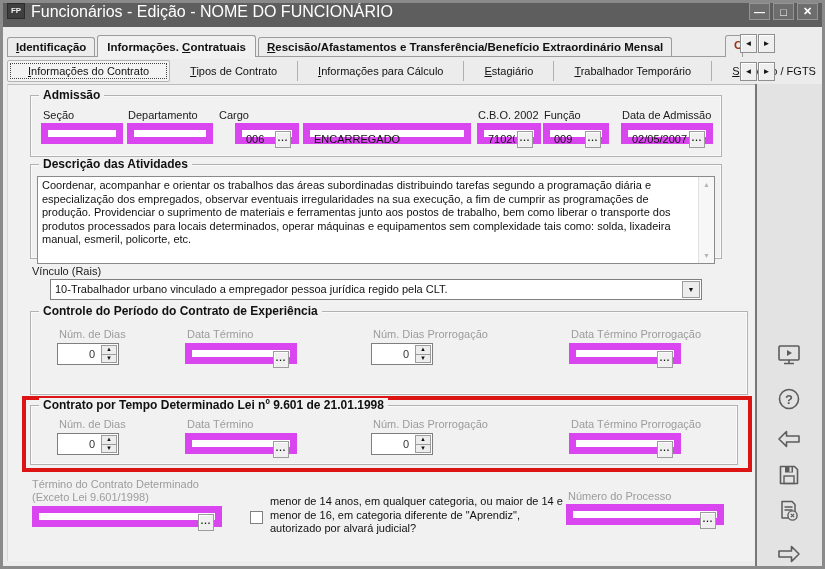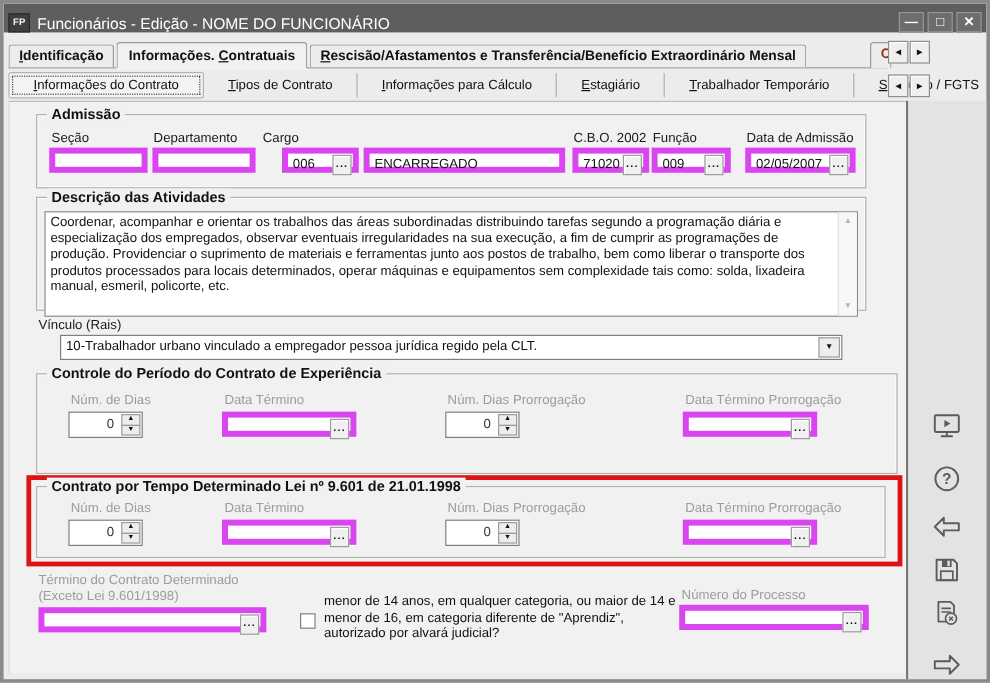--- a/index.html
+++ b/index.html
@@ -5,24 +5,24 @@
   * { margin:0; padding:0; box-sizing:border-box; }
   html,body { background:#d8d8d8; }
   body { font-family:"Liberation Sans", sans-serif; }
   #window {
     position:relative; width:825px; height:569px;
     background:#ececec; border:3px solid #8a8a8a; outline:1px solid #5a5a5a;
     overflow:hidden;
   }
   
   .titlebar { position:absolute; left:0; top:0; right:0; height:24px;
-    background:#5e5e5e; display:flex; align-items:flex-end; padding:0 4px; }
+    background:#5e5e5e; display:flex; align-items:flex-start; padding:0 4px; }
   .app-icon { width:18px; height:16px; background:#3f3f3f; border:1px solid #2c2c2c;
     color:#f0f0f0; font-size:8px; font-weight:bold; text-align:center; line-height:14px; margin-right:6px; }
-  .title-text { color:#ffffff; font-size:13px; flex:1; white-space:nowrap; overflow:hidden; }
+  .title-text { color:#ffffff; font-size:16px; flex:1; white-space:nowrap; overflow:hidden; }
   .winbtns { display:flex; gap:3px; }
   .winbtn { width:21px; height:17px; background:#6d6d6d; border:1px solid #949494;
     color:#ffffff; font-size:11px; font-weight:bold; display:flex; align-items:center; justify-content:center; cursor:default; }
   
   .tabs1 { position:absolute; left:4px; top:28px; width:733px; height:26px;
     display:flex; align-items:flex-end; border-bottom:1px solid #9b9b9b; }
   .tab1 { border:1px solid #9b9b9b; border-bottom:none; border-radius:3px 3px 0 0;
     background:#ececec; padding:3px 8px 3px; margin-right:2px; font-size:11.5px; font-weight:bold;
     white-space:nowrap; color:#111; }
   .tab1.active { padding:5px 9px 4px; margin-bottom:-1px; background:#f1f1f1;
@@ -46,21 +46,21 @@
   .vdivider { position:absolute; left:752px; top:81px; width:2px; height:482px; background:#787878; }
   .rightpanel { position:absolute; left:754px; top:81px; width:65px; height:482px; background:#e3e3e3; }
   .tool { position:absolute; left:17px; width:30px; height:30px; display:flex;
     align-items:center; justify-content:center; }
   
   .lbl { position:absolute; font-size:11px; color:#1a1a1a; white-space:nowrap; }
   .dis { color:#9c9c9c; }
   .fs { position:absolute; border:1px solid #b2b2b2; box-shadow:inset 0 0 0 1px #fafafa; }
   .legend { position:absolute; top:-8px; left:8px; background:#f1f1f1; padding:0 4px;
     font-size:12px; font-weight:bold; color:#111; white-space:nowrap; }
-  .inp { position:absolute; height:21px; background:#ffffff; border:5px solid #d946ef; }
+  .inp { position:absolute; height:21px; background:#ffffff; border:7px solid #d946ef; }
   .inp .val { position:absolute; left:4px; top:3px; right:2px; font-size:11px; color:#111;
     white-space:nowrap; overflow:hidden; }
   .inp.has-ell .val { right:19px; }
   .ell { position:absolute; top:1px; right:1px; width:16px; height:17px; background:#f0f0f0;
     border:1px solid #9c9c9c; box-shadow:inset 1px 1px 0 #ffffff; font-size:9px; font-weight:bold;
     letter-spacing:1px; color:#111; text-align:center; line-height:13px; }
   .spin { position:absolute; width:62px; height:22px; background:#ffffff; border:1px solid #7f7f7f; }
   .spin .val { position:absolute; right:23px; top:4px; font-size:11px; color:#333; }
   .spinbtns { position:absolute; right:1px; top:1px; width:16px; height:18px;
     display:flex; flex-direction:column; }

